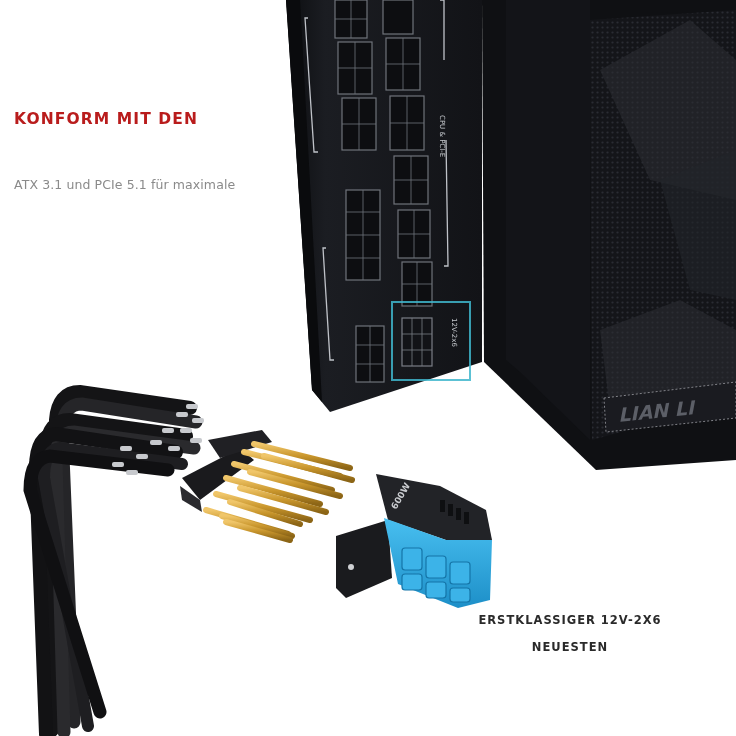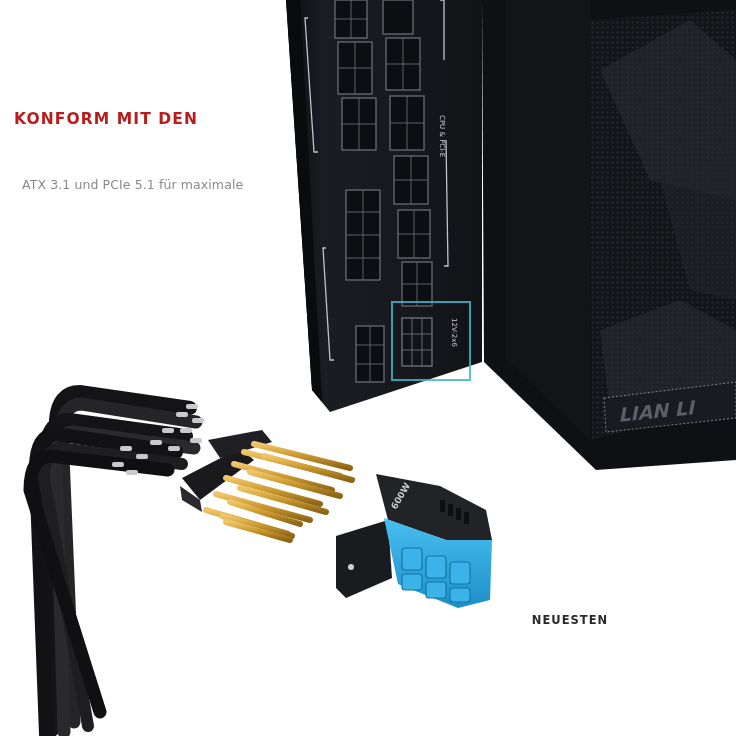--- a/index.html
+++ b/index.html
@@ -1,19 +1,19 @@
 <!DOCTYPE html>
 <html><head>
   <meta charset="utf-8">
   <style>
     html, body { margin: 0; padding: 0; }
     body { width: 736px; height: 736px; background: #ffffff; position: relative; overflow: hidden; font-family: "Liberation Sans", sans-serif; }
     .canvas { position: absolute; left: 0; top: 0; width: 736px; height: 736px; }
     .headline { position: absolute; left: 14px; top: 106px; font-family: "DejaVu Sans", sans-serif; font-size: 15.5px; font-weight: 600; letter-spacing: 1.1px; line-height: 27px; color: #b91c1c; margin: 0; }
-    .subtext { position: absolute; left: 22px; top: 172px; font-family: "DejaVu Sans", sans-serif; font-size: 12.5px; line-height: 26px; color: #8a8a8a; margin: 0; letter-spacing: 0.1px; }
+    .subtext { position: absolute; left: 14px; top: 172px; font-family: "DejaVu Sans", sans-serif; font-size: 12.5px; line-height: 26px; color: #8a8a8a; margin: 0; letter-spacing: 0.1px; }
     .caption { position: absolute; left: 470px; top: 607px; width: 200px; text-align: center; font-family: "DejaVu Sans", sans-serif; font-size: 11.5px; font-weight: 600; letter-spacing: 1px; line-height: 27px; color: #2a2a2a; }
     svg { position: absolute; left: 0; top: 0; }
   </style>
 </head>
 <body>
 
 <div class="canvas">
 
   <svg width="736" height="736" viewBox="0 0 736 736">
     <defs>
@@ -194,16 +194,17 @@
 
   <div class="headline">
     <div>KONFORM MIT DEN</div>
   </div>
 
   <div class="subtext">
     <div>ATX 3.1 und PCIe 5.1 für maximale</div>
   </div>
 
   <div class="caption">
+    <div>ERSTKLASSIGER 12V-2X6</div>
     <div>NEUESTEN</div>
   </div>
 
 </div>
 
 </body></html>

